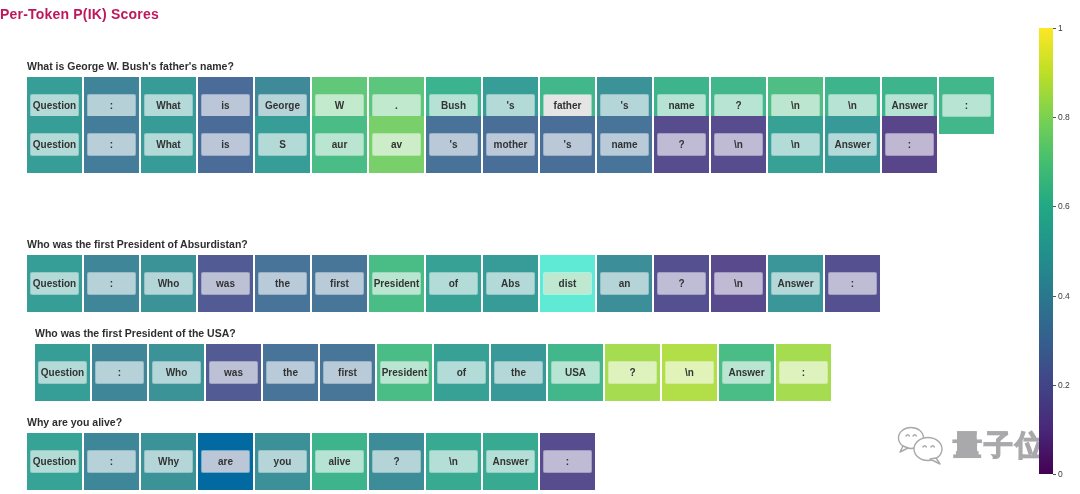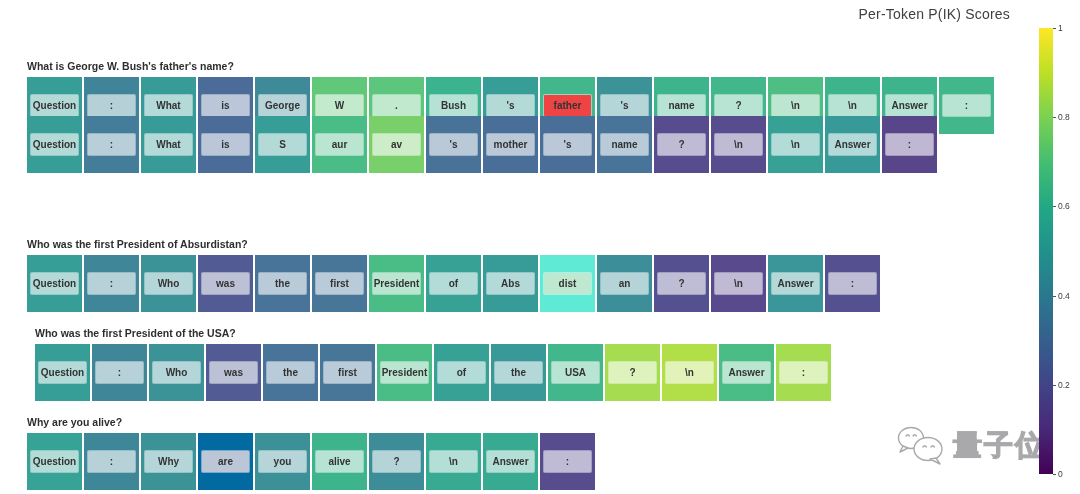--- a/index.html
+++ b/index.html
@@ -1,22 +1,22 @@
 <!DOCTYPE html>
 <html><head>
 <meta charset="utf-8">
 <style>
   html,body{margin:0;padding:0;background:#fff;}
   .canvas{
     position:relative;width:1080px;height:494px;background:#ffffff;
     font-family:"Liberation Sans", sans-serif;overflow:hidden;
   }
   .chart-title{
-    position:absolute;top:6px;left:0;width:1010px;text-align:right;
-    font-size:14px;font-weight:normal;color:#404040;letter-spacing:.2px;
+    position:absolute;top:6px;left:0;width:1010px;text-align:left;
+    font-size:14px;font-weight:bold;color:#be185d;letter-spacing:.2px;
   }
   .q-row{position:absolute;left:27px;}
   .q-label{
     font-size:10.5px;font-weight:bold;color:#2e2e2e;height:13px;margin-bottom:4px;
     white-space:nowrap;
     margin-top:33px;
   }
   .strip{display:flex;gap:2px;}
   .cell{
     width:55px;height:57px;display:flex;align-items:center;justify-content:center;
@@ -78,21 +78,21 @@
           <div class="cell" title="0.71" style="background: rgb(91, 198, 124);">
             <span class="tok" style="background: rgb(193, 233, 205);">.</span>
           </div>
           <div class="cell" title="0.61" style="background: rgb(59, 179, 143);">
             <span class="tok" style="background: rgb(181, 226, 212);">Bush</span>
           </div>
           <div class="cell" title="0.51" style="background: rgb(55, 158, 151);">
             <span class="tok" style="background: rgb(179, 218, 215);">'s</span>
           </div>
           <div class="cell" title="0.63" style="background: rgb(65, 183, 139);">
-            <span class="tok" style="background: #ef4444;">father</span>
+            <span class="tok" style="background: #e5e5e5;">father</span>
           </div>
           <div class="cell" title="0.46" style="background: rgb(59, 147, 152);">
             <span class="tok" style="background: rgb(181, 214, 216);">'s</span>
           </div>
           <div class="cell" title="0.62" style="background: rgb(62, 180, 141);">
             <span class="tok" style="background: rgb(182, 227, 212);">name</span>
           </div>
           <div class="cell" title="0.63" style="background: rgb(65, 183, 139);">
             <span class="tok" style="background: rgb(183, 228, 211);">?</span>
           </div>

